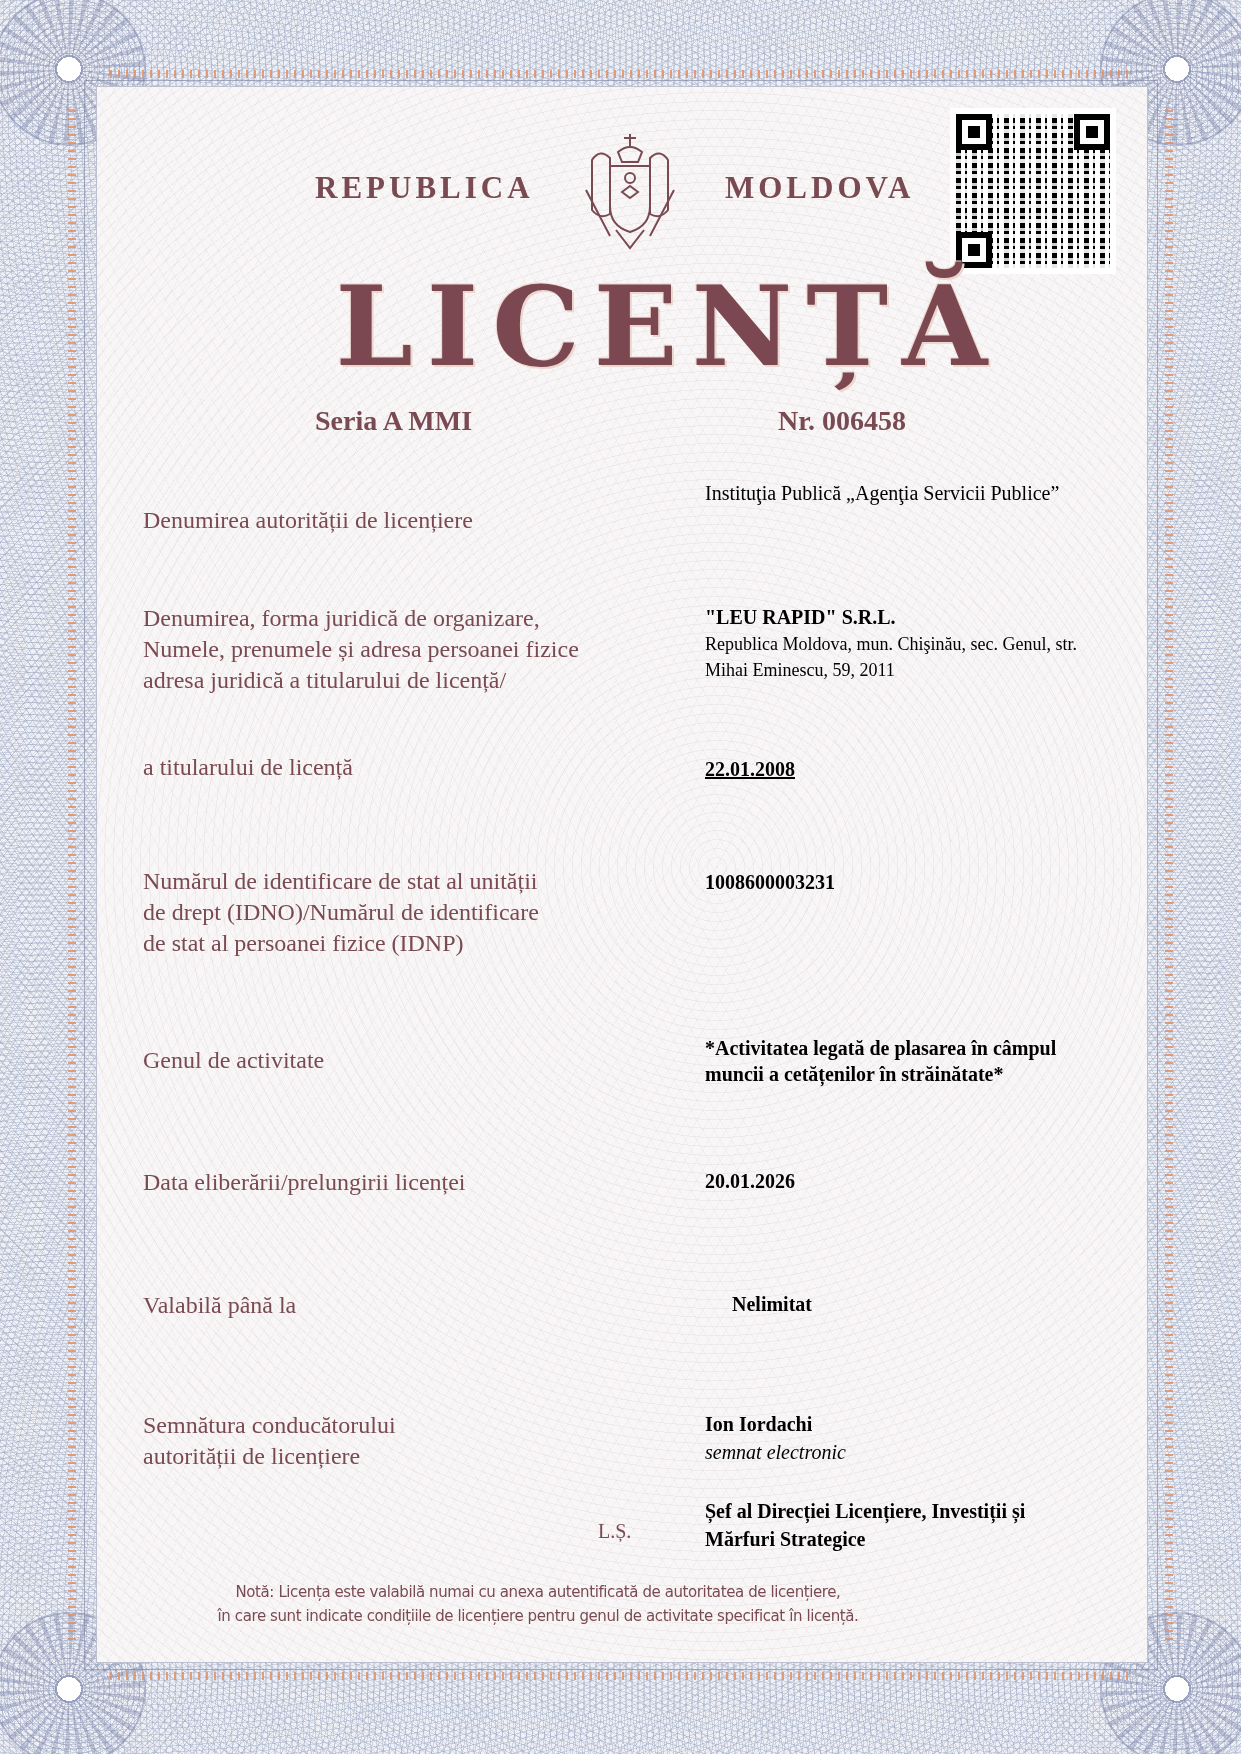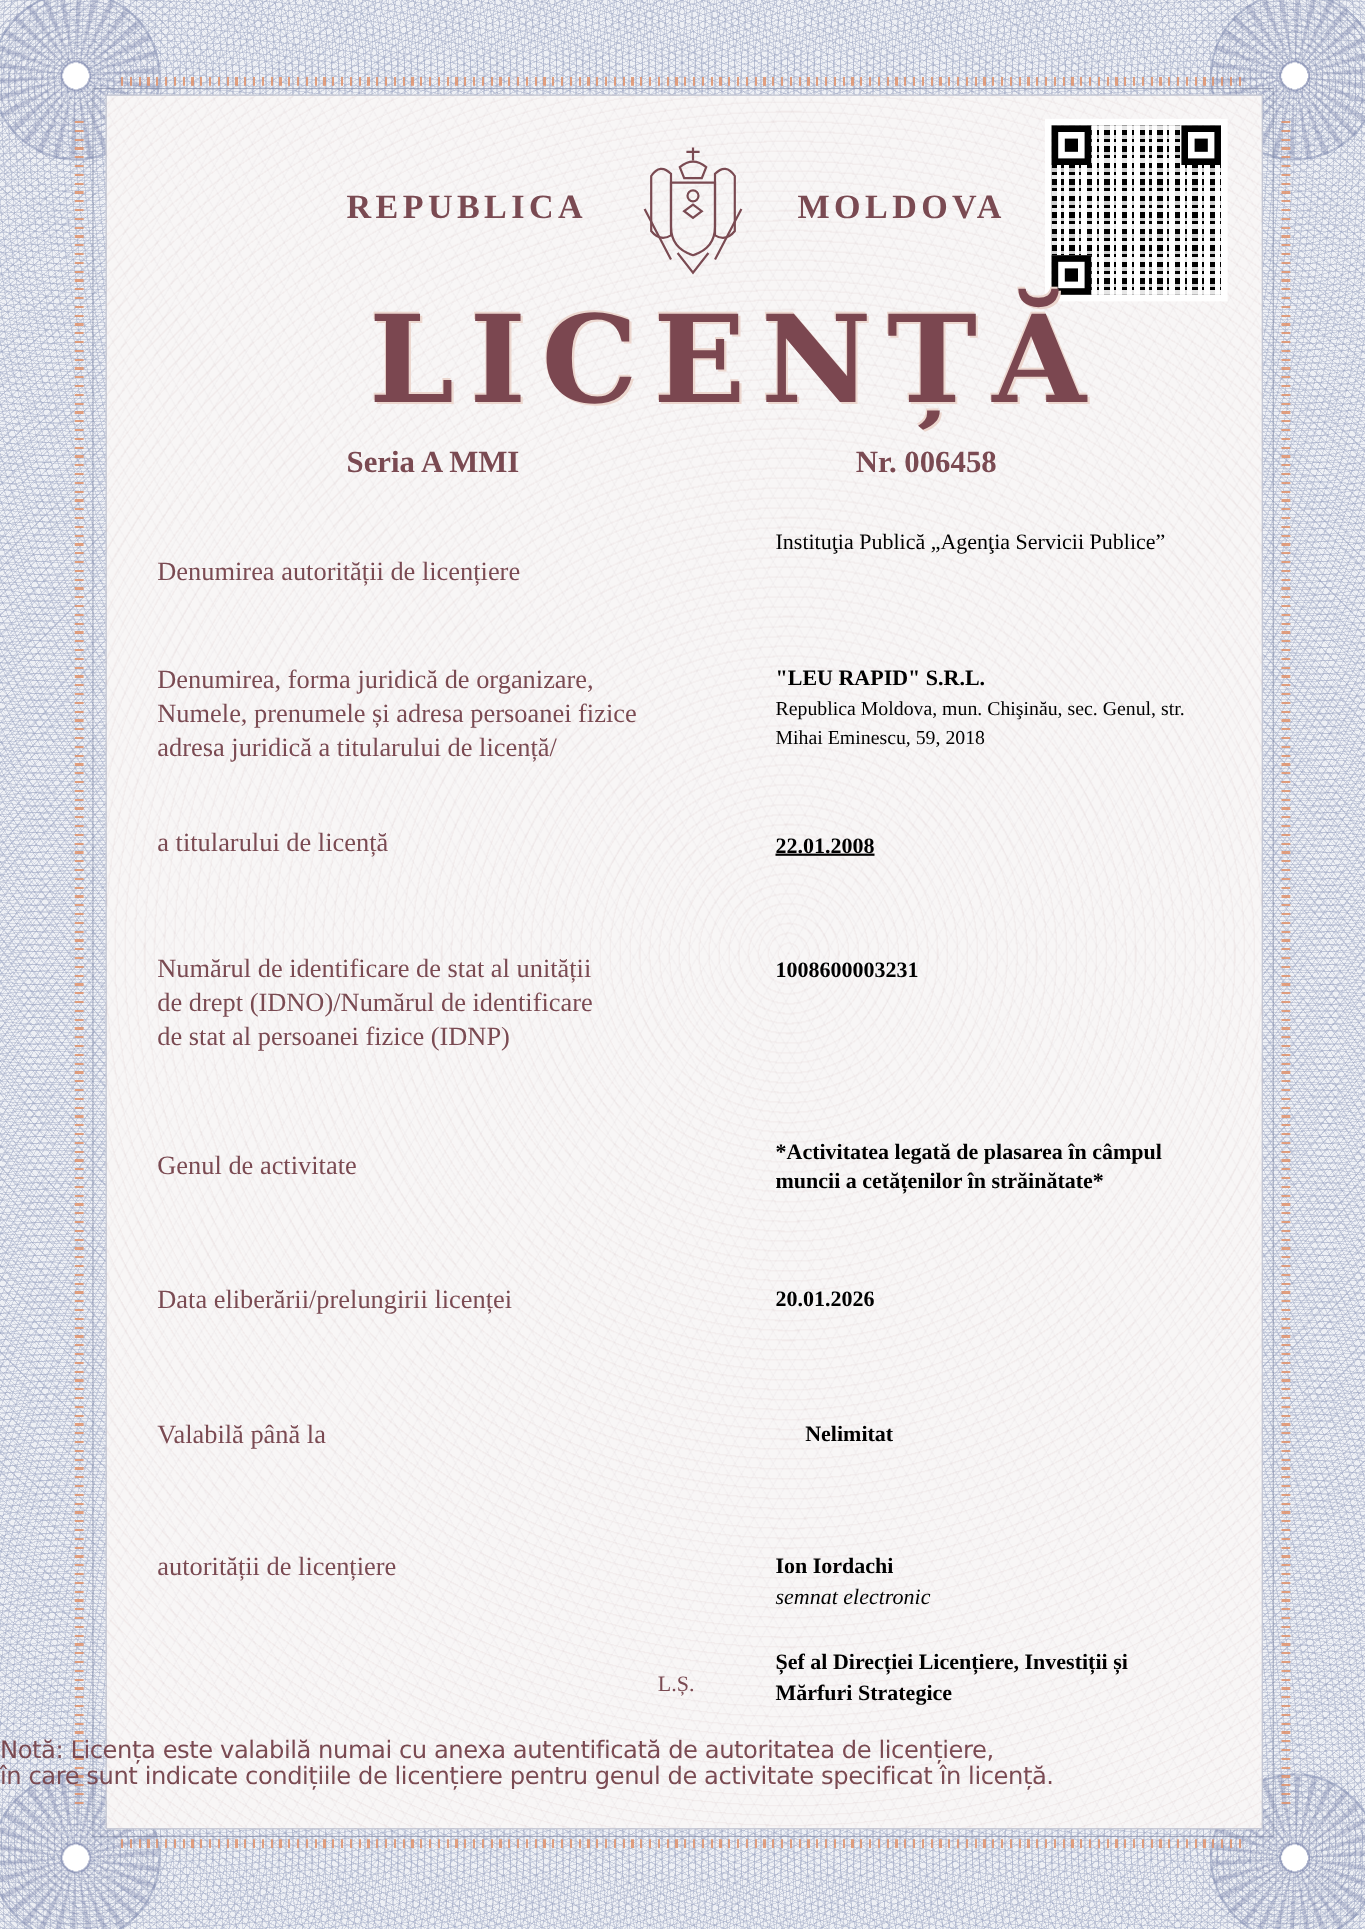--- a/index.html
+++ b/index.html
@@ -70,22 +70,22 @@
     text-shadow: 2px 2px 0 #ecd7cf, -1px -1px 0 #ecd7cf;
     padding-left: 48px;
   }
   .serial { position:absolute; top:405px; font-size:28px; font-weight:bold; color:#7a4a52; }
   .label {
     position:absolute; left:143px; width:500px; font-size:24px; line-height:31px; color:#7a4a52;
   }
   .value { position:absolute; left:705px; font-size:20px; line-height:28px; color:#000; }
   .value.b { font-weight:bold; }
   .note {
-    position:absolute; left:0; width:1076px; top:1580px; 
-    font-family:"DejaVu Sans", sans-serif; font-size:22px; line-height:24px; color:#7a4a52;
+    position:absolute; left:0; width:1076px; top:1580px; text-align:center;
+    font-family:"DejaVu Sans", sans-serif; font-size:15px; line-height:24px; color:#7a4a52;
     letter-spacing:-0.4px;
   }
   .ls { position:absolute; left:598px; top:1520px; font-size:20px; color:#7a4a52; }
 </style>
 </head>
 <body>
 
 <div class="frame"></div>
 <div class="rosette" style="left:-8px;top:-8px;"></div>
 <div class="rosette" style="left:1100px;top:-8px;"></div>
@@ -138,21 +138,21 @@
 </div>
 
 <div class="label" style="top:603px;">
   <div>Denumirea, forma juridică de organizare,</div>
   <div>Numele, prenumele și adresa persoanei fizice</div>
   <div>adresa juridică a titularului de licență/</div>
 </div>
 <div class="value" style="top:603px;">
   <div class="b" style="font-weight:bold;">"LEU RAPID" S.R.L.</div>
   <div style="font-size:18px;line-height:26px;">Republica Moldova, mun. Chişinău, sec. Genul, str.</div>
-  <div style="font-size:18px;line-height:26px;">Mihai Eminescu, 59, 2018</div>
+  <div style="font-size:18px;line-height:26px;">Mihai Eminescu, 59, 2011</div>
 </div>
 
 <div class="label" style="top:752px;">
   <div>a titularului de licență</div>
 </div>
 <div class="value b" style="top:755px;text-decoration:underline;">
   <div>22.01.2008</div>
 </div>
 
 <div class="label" style="top:866px;">
@@ -180,20 +180,21 @@
 </div>
 
 <div class="label" style="top:1290px;">
   <div>Valabilă până la</div>
 </div>
 <div class="value b" style="top:1290px;left:732px;text-align:center;">
   <div>Nelimitat</div>
 </div>
 
 <div class="label" style="top:1410px;">
+  <div>Semnătura conducătorului</div>
   <div>autorității de licențiere</div>
 </div>
 <div class="value" style="top:1410px;">
   <div style="font-weight:bold;">Ion Iordachi</div>
   <div style="font-style:italic;">semnat electronic</div>
 </div>
 
 <div class="value b" style="top:1497px;">
   <div>Șef al Direcției Licențiere, Investiții și</div>
   <div>Mărfuri Strategice</div>

